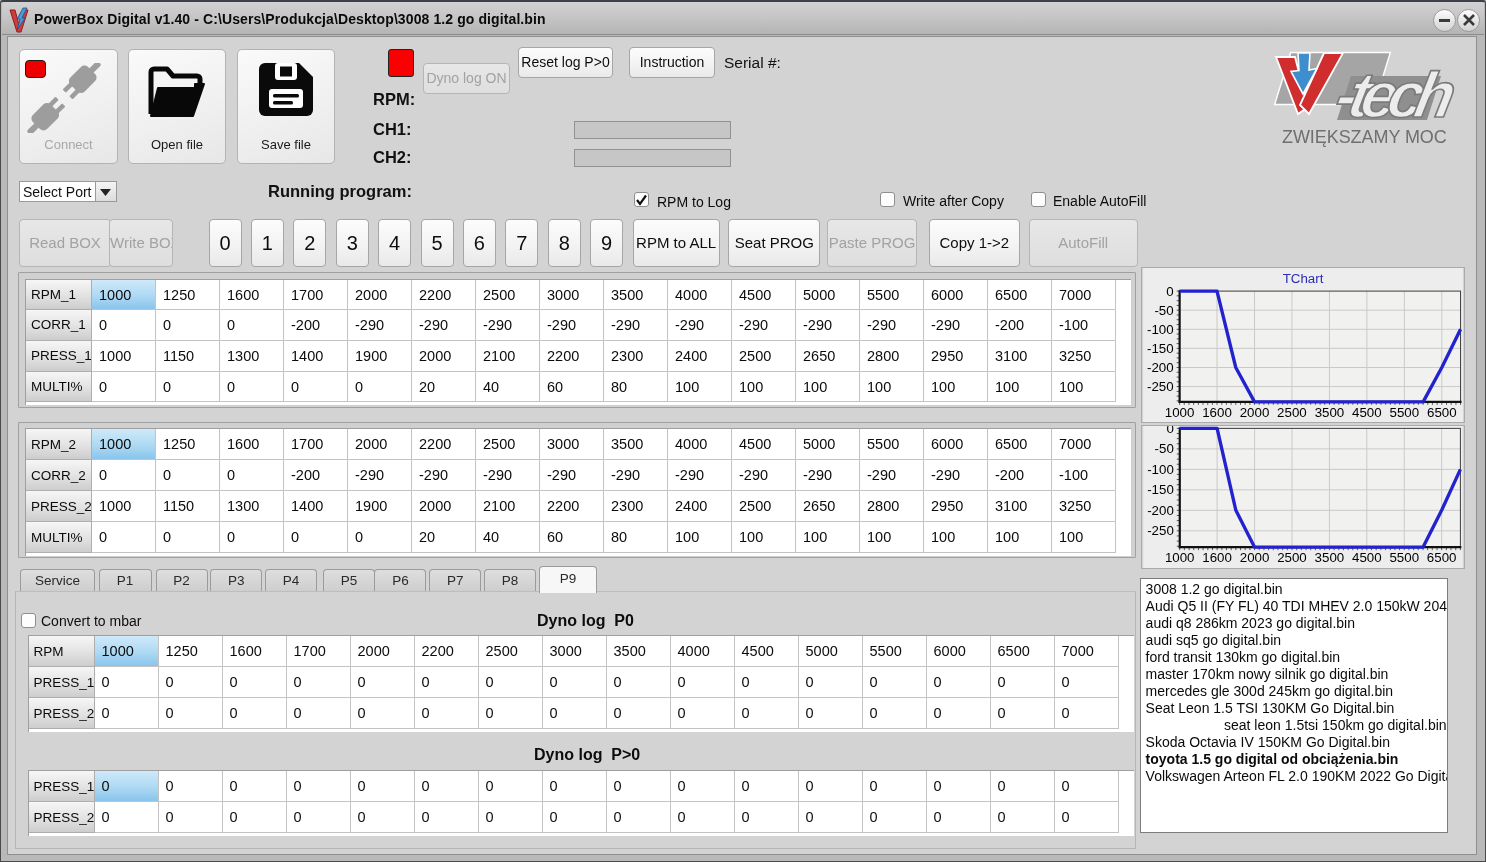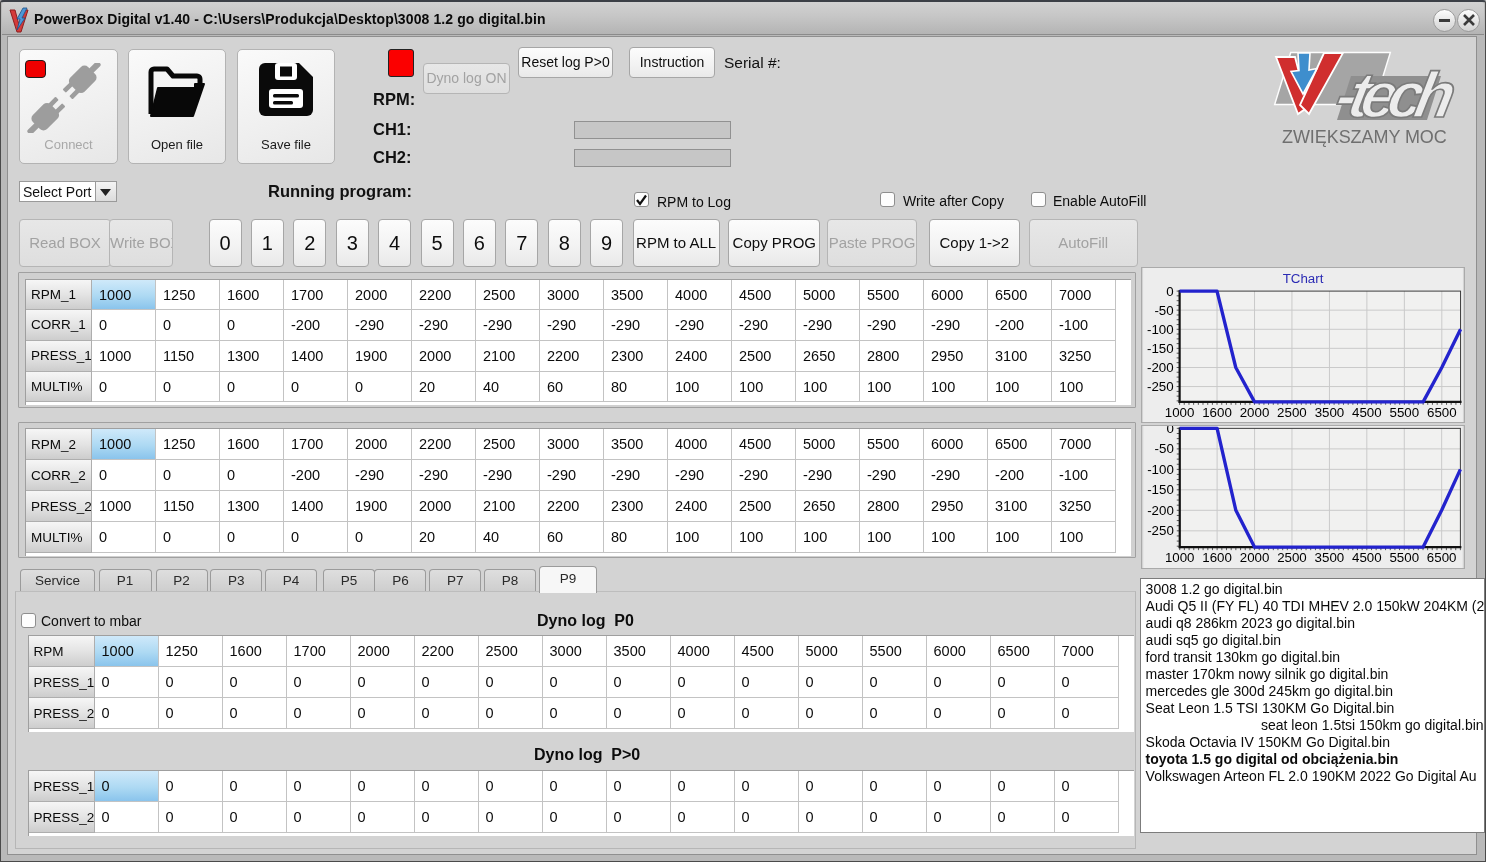--- a/index.html
+++ b/index.html
@@ -120,21 +120,21 @@
     <div class="btn digit" style="left:249.9px;">1</div>
     <div class="btn digit" style="left:292.3px;">2</div>
     <div class="btn digit" style="left:334.7px;">3</div>
     <div class="btn digit" style="left:377.1px;">4</div>
     <div class="btn digit" style="left:419.5px;">5</div>
     <div class="btn digit" style="left:461.9px;">6</div>
     <div class="btn digit" style="left:504.3px;">7</div>
     <div class="btn digit" style="left:546.7px;">8</div>
     <div class="btn digit" style="left:589.1px;">9</div>
     <div class="btn smallrow" style="left:631.6px;width:87px;">RPM to ALL</div>
-    <div class="btn smallrow" style="left:727.3px;width:92px;">Copy PROG</div>
+    <div class="btn smallrow" style="left:727.3px;width:92px;">Seat PROG</div>
     <div class="btn dis smallrow" style="left:826.1px;width:90px;">Paste PROG</div>
     <div class="btn smallrow" style="left:927.8px;width:91px;">Copy 1-&gt;2</div>
     <div class="btn dis smallrow" style="left:1027.7px;width:109px;">AutoFill</div>
     <div class="panel" style="top:270px;height:136px;"></div>
     <div class="gridwrap" style="left:24px;top:276.5px;width:1106px;height:126.8px;">
       <div class="ghead" style="left:0;top:0.0px;width:66px;height:30.7px;line-height:30.7px;">RPM_1</div>
       <div class="gcell gsel" style="left:66px;top:0.0px;width:64px;height:30.7px;line-height:30.7px;">1000</div>
       <div class="gcell" style="left:130px;top:0.0px;width:64px;height:30.7px;line-height:30.7px;">1250</div>
       <div class="gcell" style="left:194px;top:0.0px;width:64px;height:30.7px;line-height:30.7px;">1600</div>
       <div class="gcell" style="left:258px;top:0.0px;width:64px;height:30.7px;line-height:30.7px;">1700</div>
@@ -609,21 +609,21 @@
       <text x="37.0" y="137.9" text-anchor="middle" font-size="13.5" fill="#000">1000</text>
       <text x="74.9" y="137.9" text-anchor="middle" font-size="13.5" fill="#000">1600</text>
       <text x="112.9" y="137.9" text-anchor="middle" font-size="13.5" fill="#000">2000</text>
       <text x="150.8" y="137.9" text-anchor="middle" font-size="13.5" fill="#000">2500</text>
       <text x="188.8" y="137.9" text-anchor="middle" font-size="13.5" fill="#000">3500</text>
       <text x="226.7" y="137.9" text-anchor="middle" font-size="13.5" fill="#000">4500</text>
       <text x="264.7" y="137.9" text-anchor="middle" font-size="13.5" fill="#000">5500</text>
       <text x="302.6" y="137.9" text-anchor="middle" font-size="13.5" fill="#000">6500</text>
       <polyline points="37.0,2.4 74.9,2.4 93.9,85.5 112.9,122.9 283.7,122.9 302.6,85.5 321.6,44.0" fill="none" stroke="#2323cd" stroke-width="3.4" stroke-linejoin="round"></polyline>
     </svg>
-    <div class="abs" style="left:1138.6px;top:576.4px;width:345px;height:254.7px;background:#fff;border:1px solid #7c7c7c;overflow:hidden;">
+    <div class="abs" style="left:1138.6px;top:576.4px;width:308px;height:254.7px;background:#fff;border:1px solid #7c7c7c;overflow:hidden;">
 <div style="font-size:14px;color:#0a0a0a;padding:2px 0 0 5px;white-space:nowrap;">
         <div style="height:16.95px;line-height:17px;">3008 1.2 go digital.bin</div>
         <div style="height:16.95px;line-height:17px;">Audi Q5 II (FY FL) 40 TDI MHEV 2.0 150kW 204KM (2</div>
         <div style="height:16.95px;line-height:17px;">audi q8 286km 2023 go digital.bin</div>
         <div style="height:16.95px;line-height:17px;">audi sq5 go digital.bin</div>
         <div style="height:16.95px;line-height:17px;">ford transit 130km go digital.bin</div>
         <div style="height:16.95px;line-height:17px;">master 170km nowy silnik go digital.bin</div>
         <div style="height:16.95px;line-height:17px;">mercedes gle 300d 245km go digital.bin</div>
         <div style="height:16.95px;line-height:17px;">Seat Leon 1.5 TSI 130KM Go Digital.bin</div>
         <div style="height:16.95px;line-height:17px;text-align:right;">seat leon 1.5tsi 150km go digital.bin</div>

